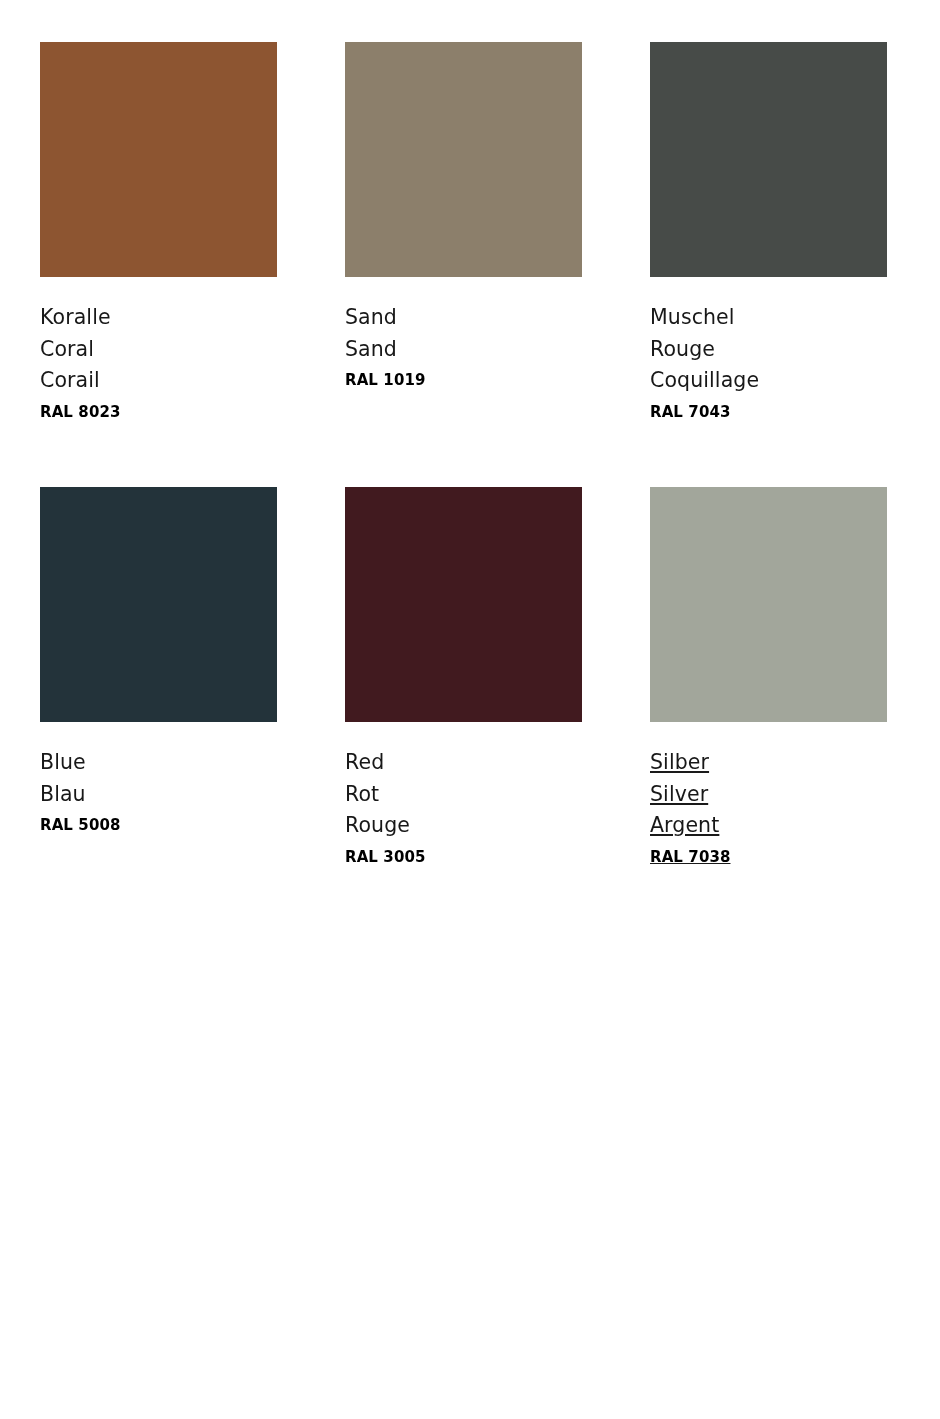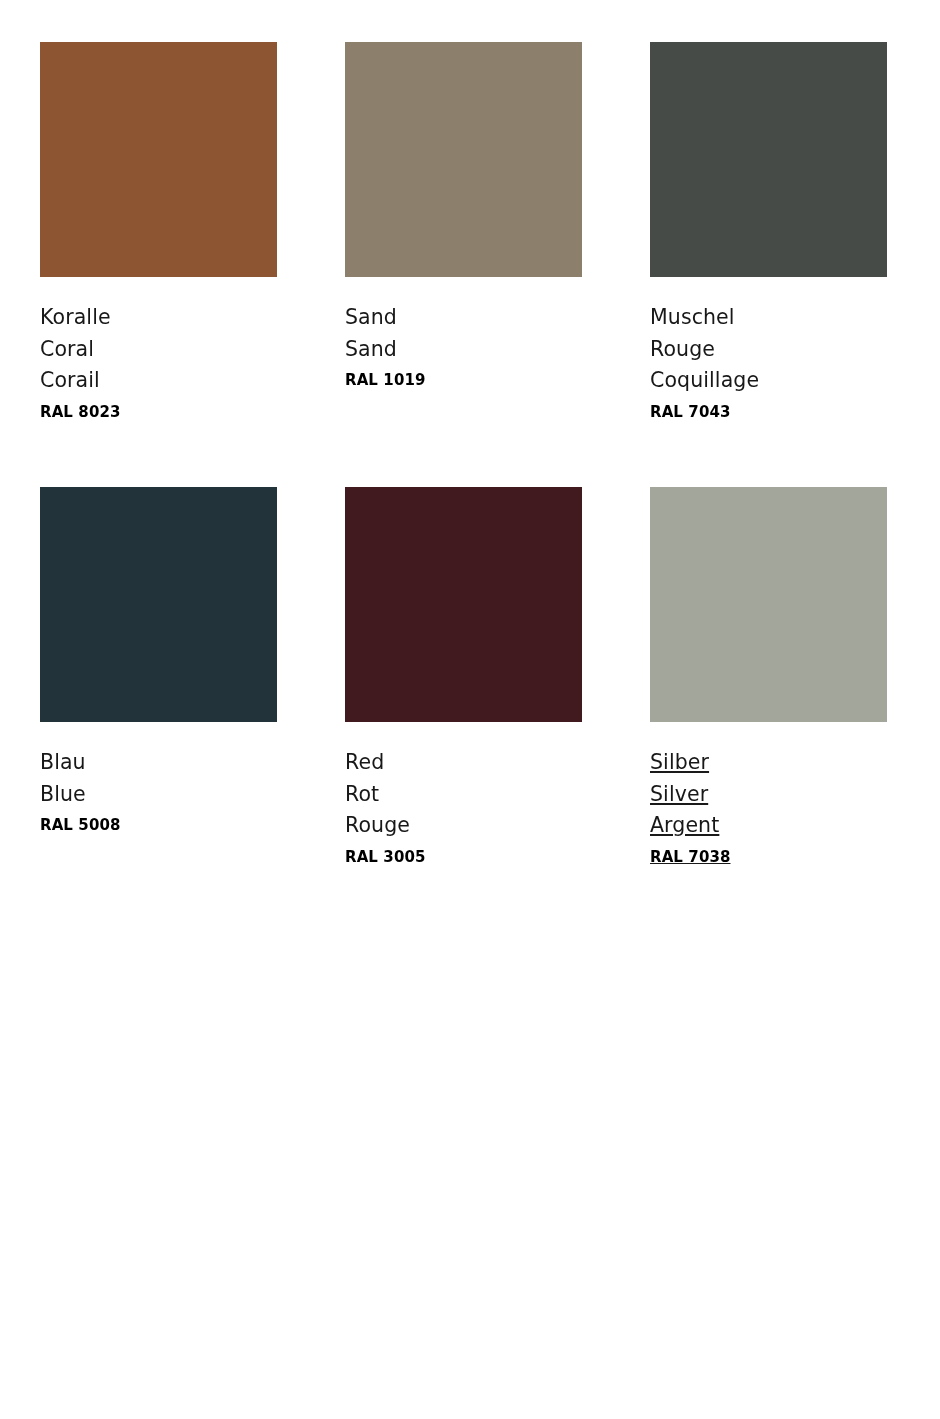--- a/index.html
+++ b/index.html
@@ -107,22 +107,22 @@
         <span class="label-line">Muschel</span>
         <span class="label-line">Rouge</span>
         <span class="label-line">Coquillage</span>
         <span class="label-code">RAL 7043</span>
       </div>
     </div>
 
     <div class="swatch-cell">
       <div class="swatch-chip" style="background:#23333A;"></div>
       <div class="swatch-labels">
+        <span class="label-line">Blue</span>
         <span class="label-line">Blau</span>
-        <span class="label-line">Blue</span>
         <span class="label-code">RAL 5008</span>
       </div>
     </div>
 
     <div class="swatch-cell">
       <div class="swatch-chip" style="background:#411A1F;"></div>
       <div class="swatch-labels">
         <span class="label-line">Red</span>
         <span class="label-line">Rot</span>
         <span class="label-line">Rouge</span>

